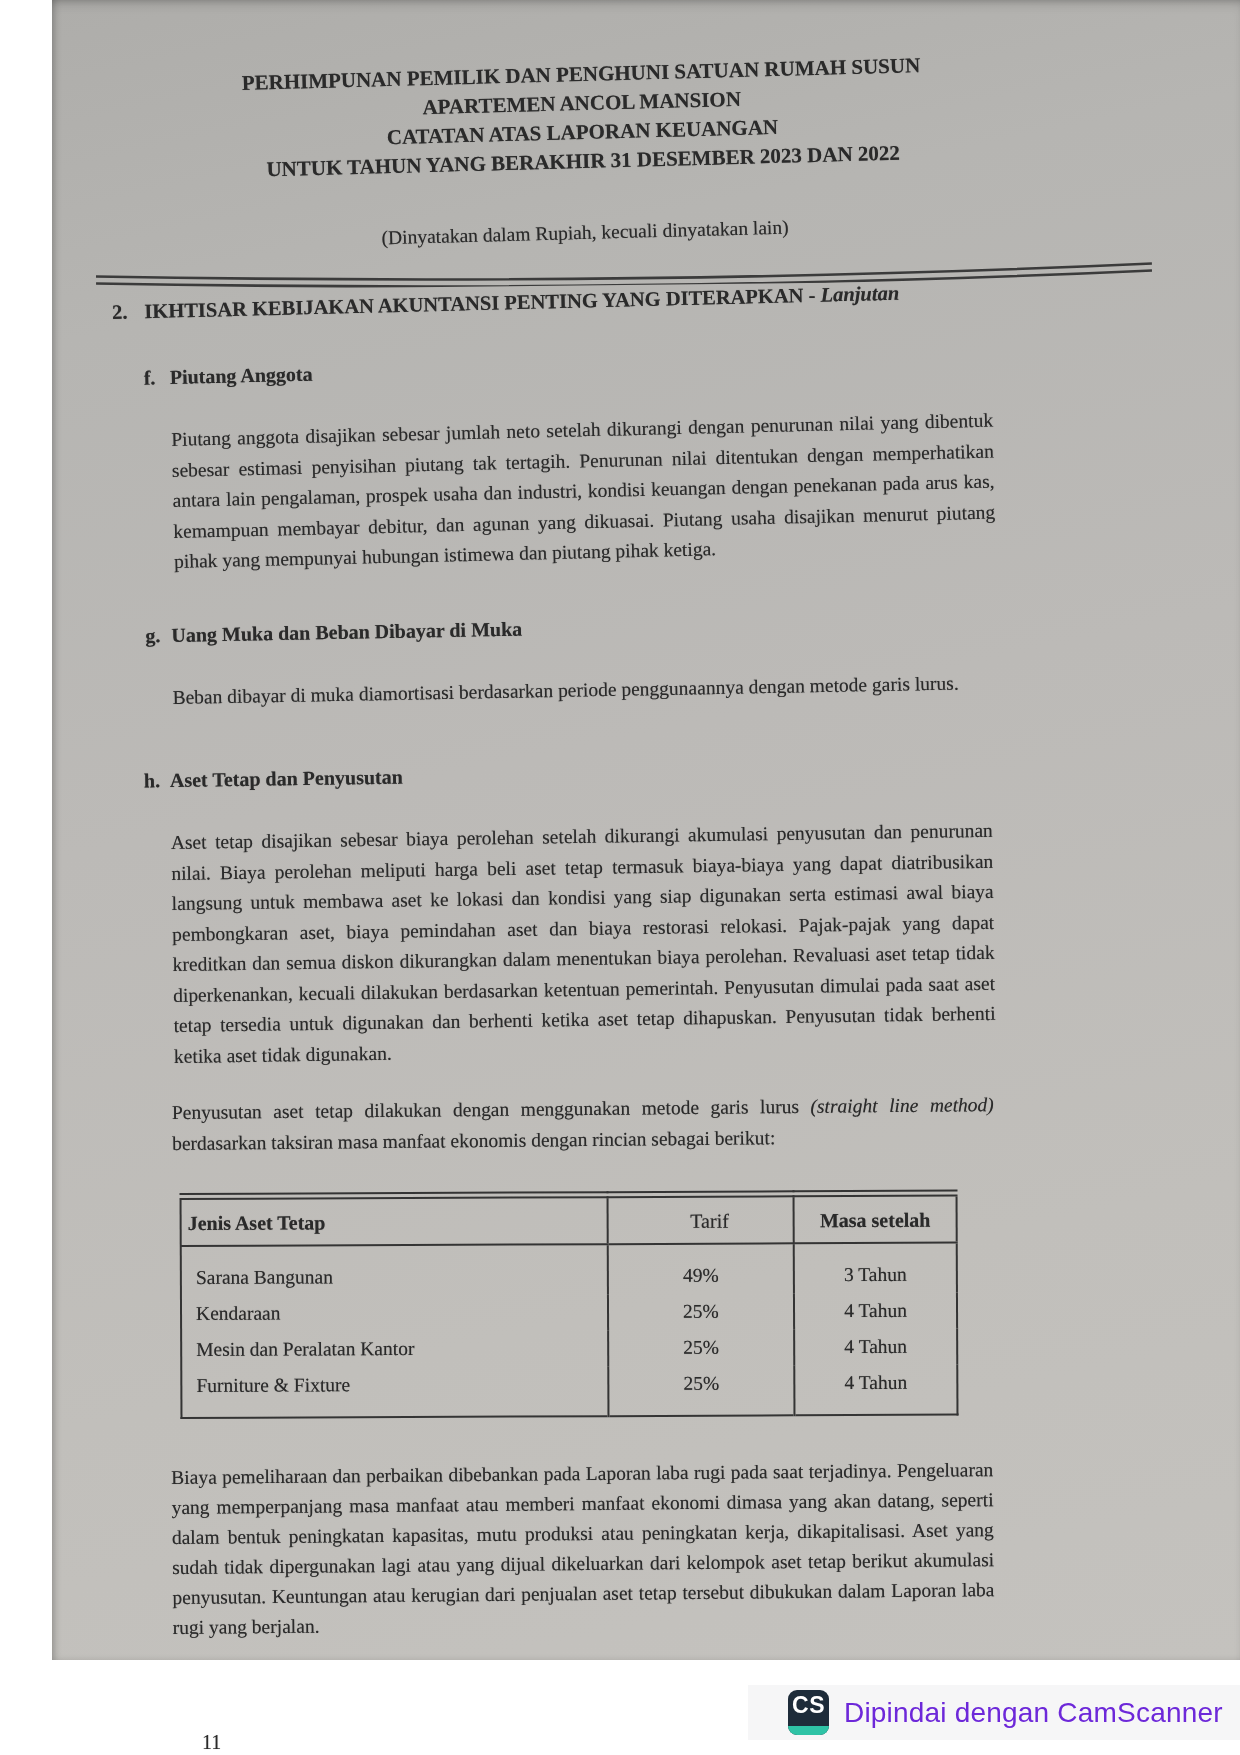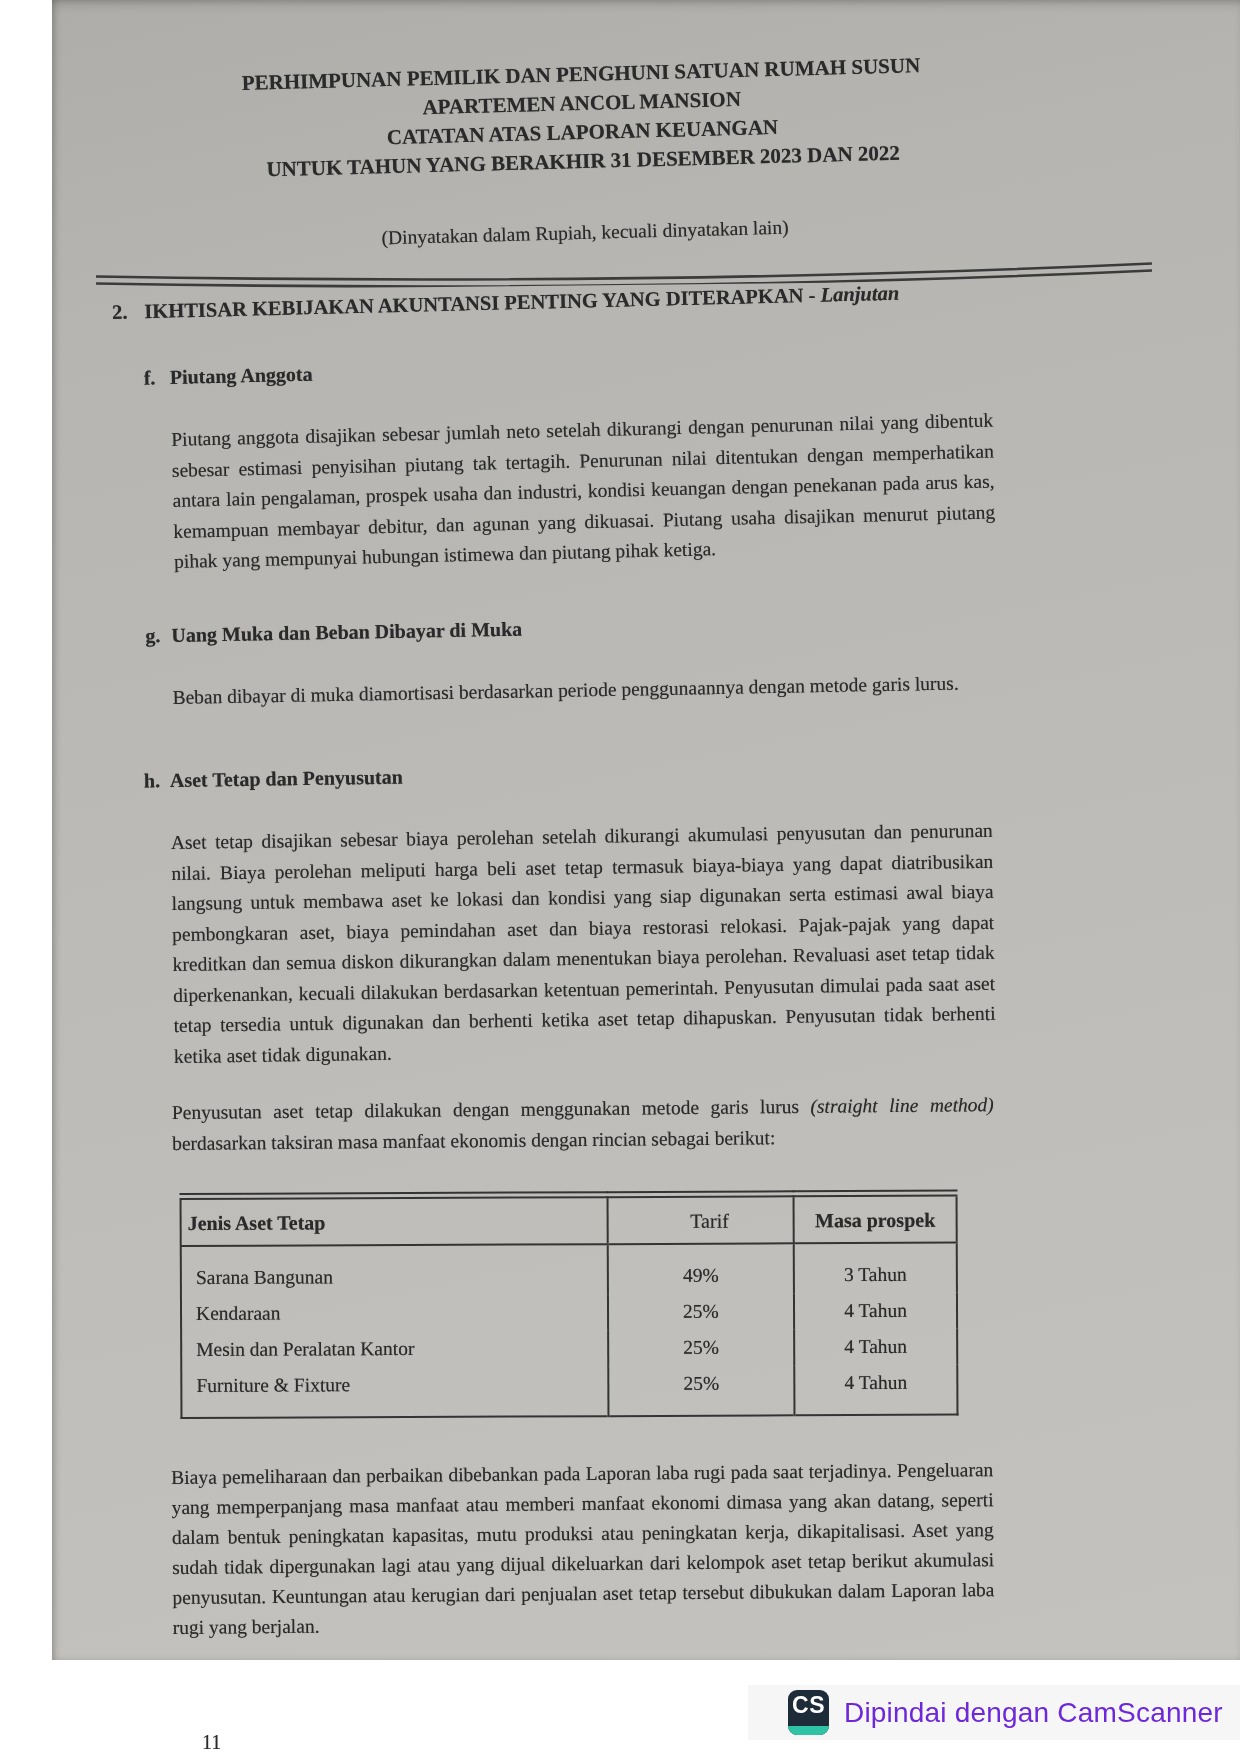--- a/index.html
+++ b/index.html
@@ -112,21 +112,21 @@
 
     <p class="para tilt-h2" style="margin-top:26px;">
       <span>Penyusutan aset tetap dilakukan dengan menggunakan metode garis lurus </span><span class="bi">(straight line method)</span><span> berdasarkan taksiran masa manfaat ekonomis dengan rincian sebagai berikut:</span>
     </p>
 
     <table class="asset-table tilt-t">
       <thead>
         <tr>
           <th class="c1">Jenis Aset Tetap</th>
           <th class="c2 reg">Tarif</th>
-          <th class="c3">Masa prospek</th>
+          <th class="c3">Masa setelah</th>
         </tr>
       </thead>
       <tbody>
         <tr class="first">
           <td class="c1">Sarana Bangunan</td>
           <td class="c2">49%</td>
           <td class="c3">3 Tahun</td>
         </tr>
         <tr>
           <td class="c1">Kendaraan</td>

